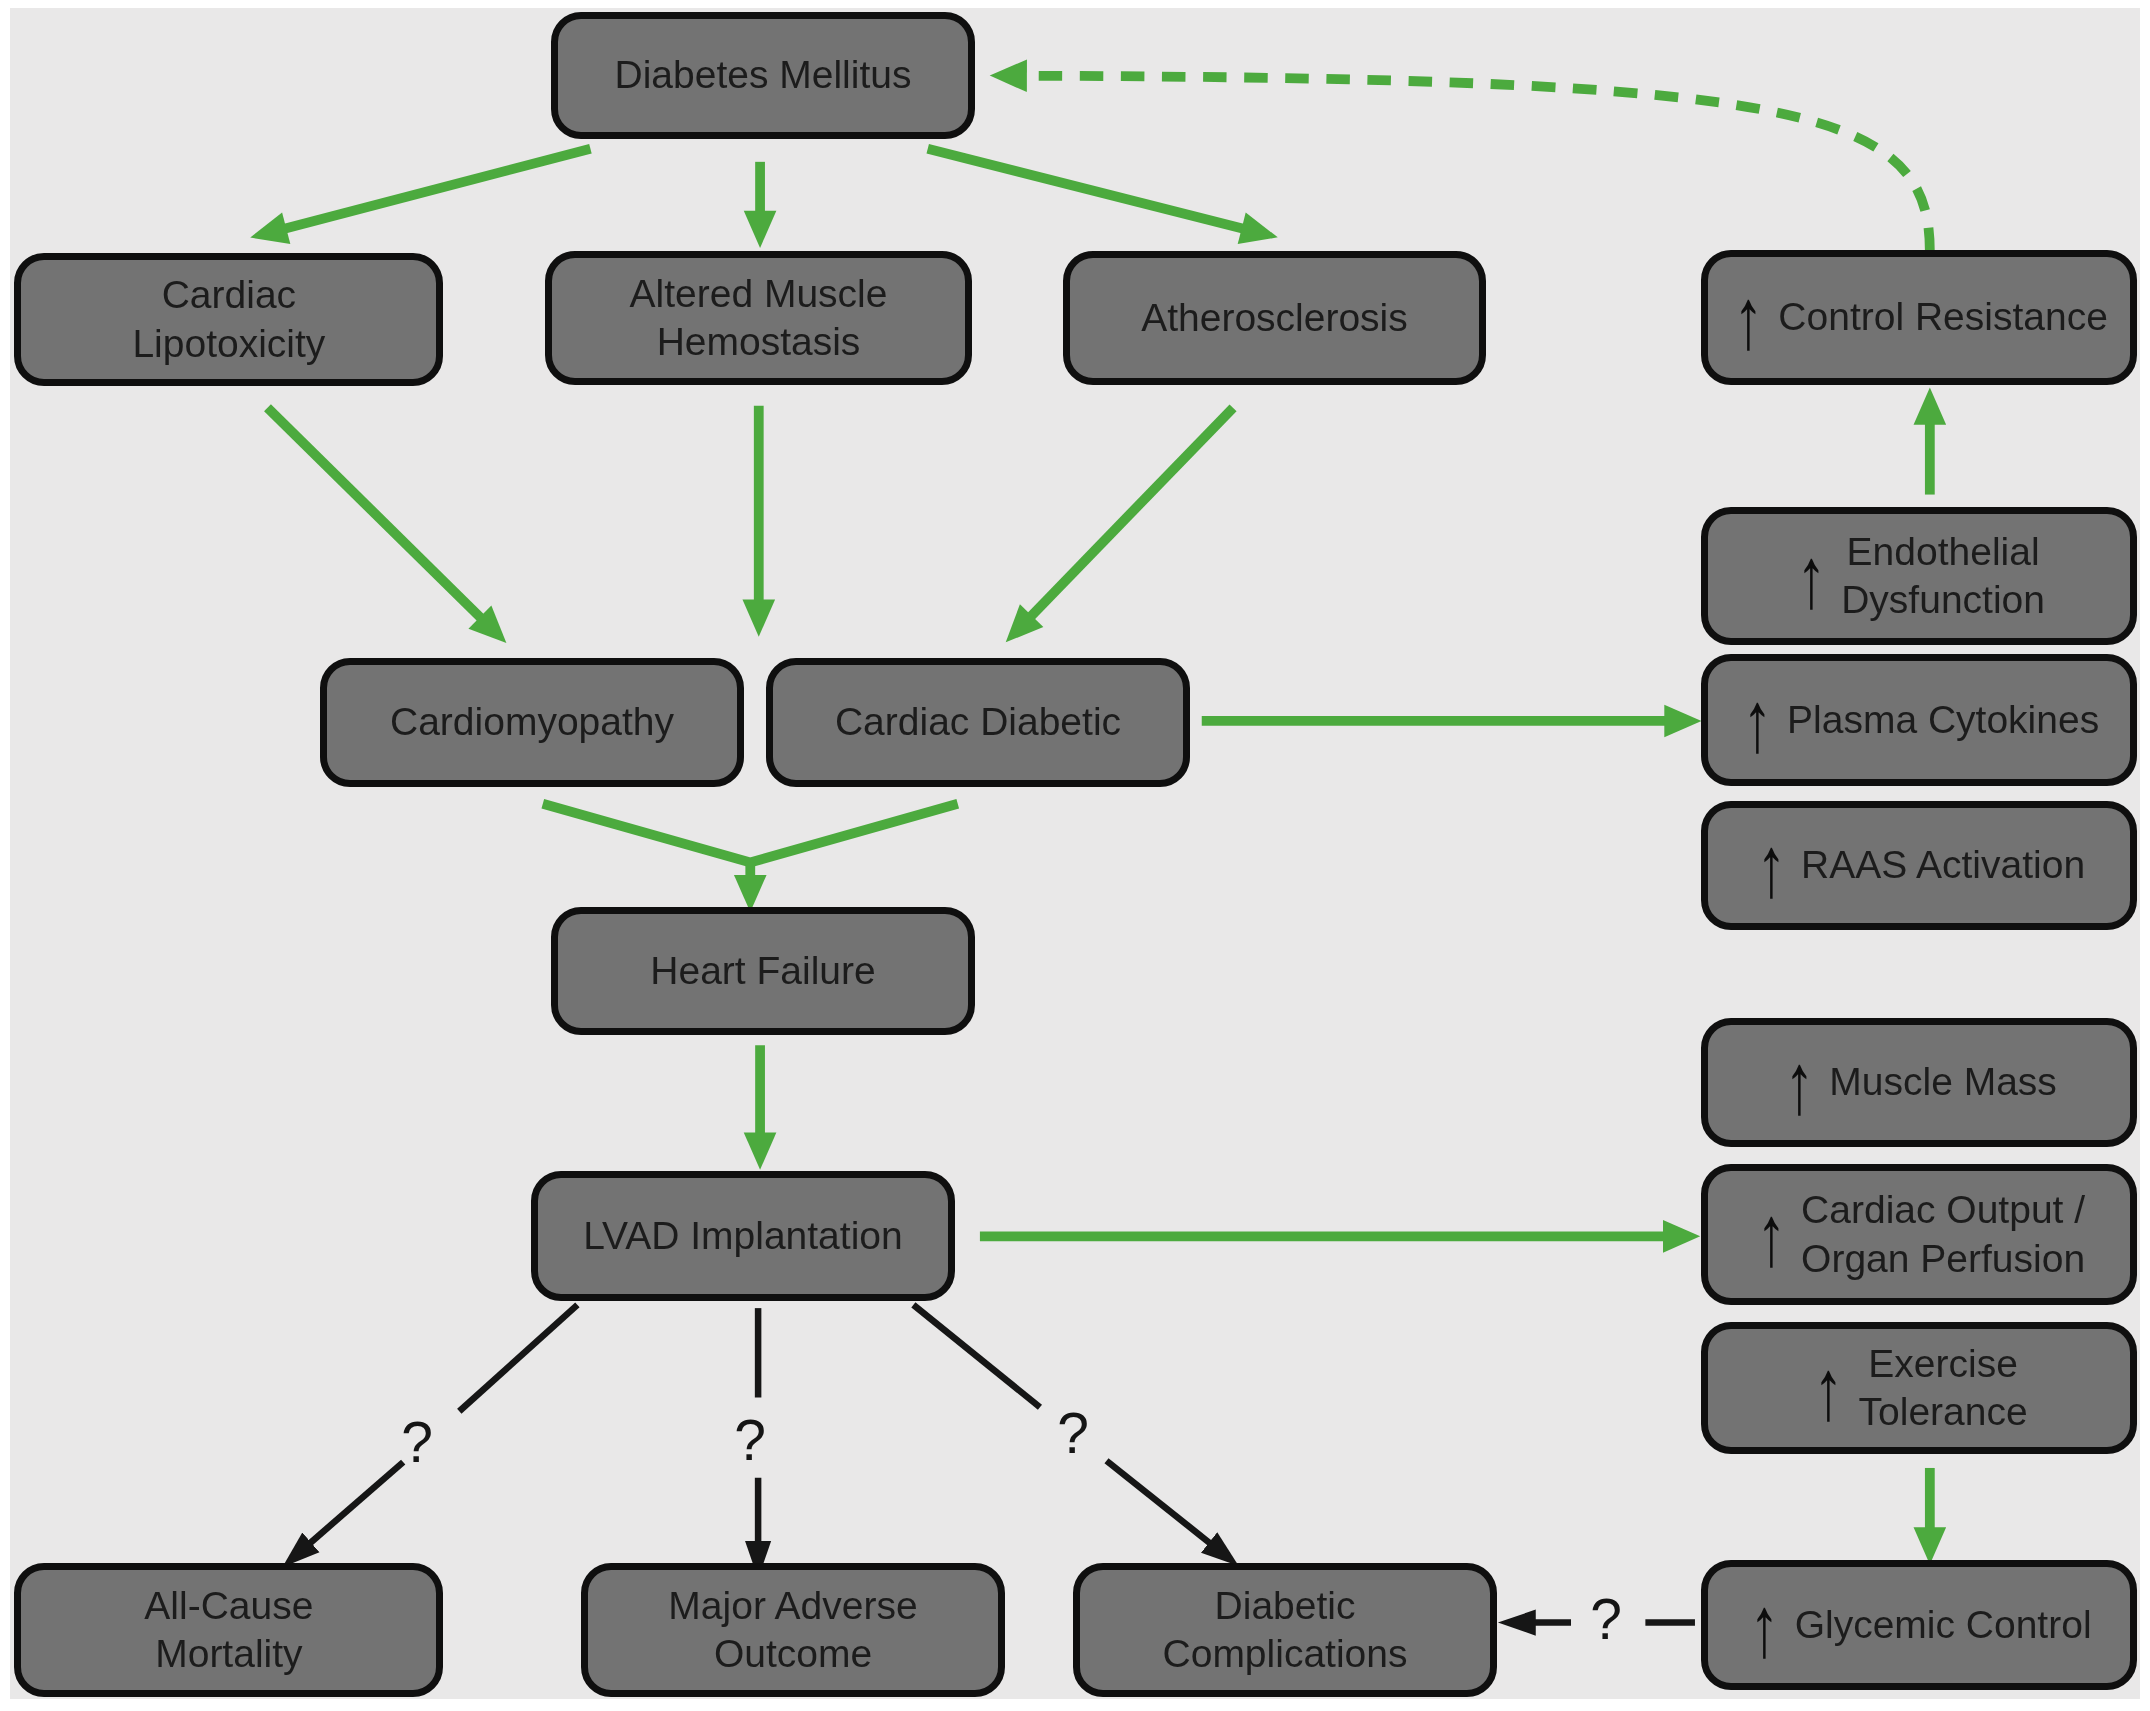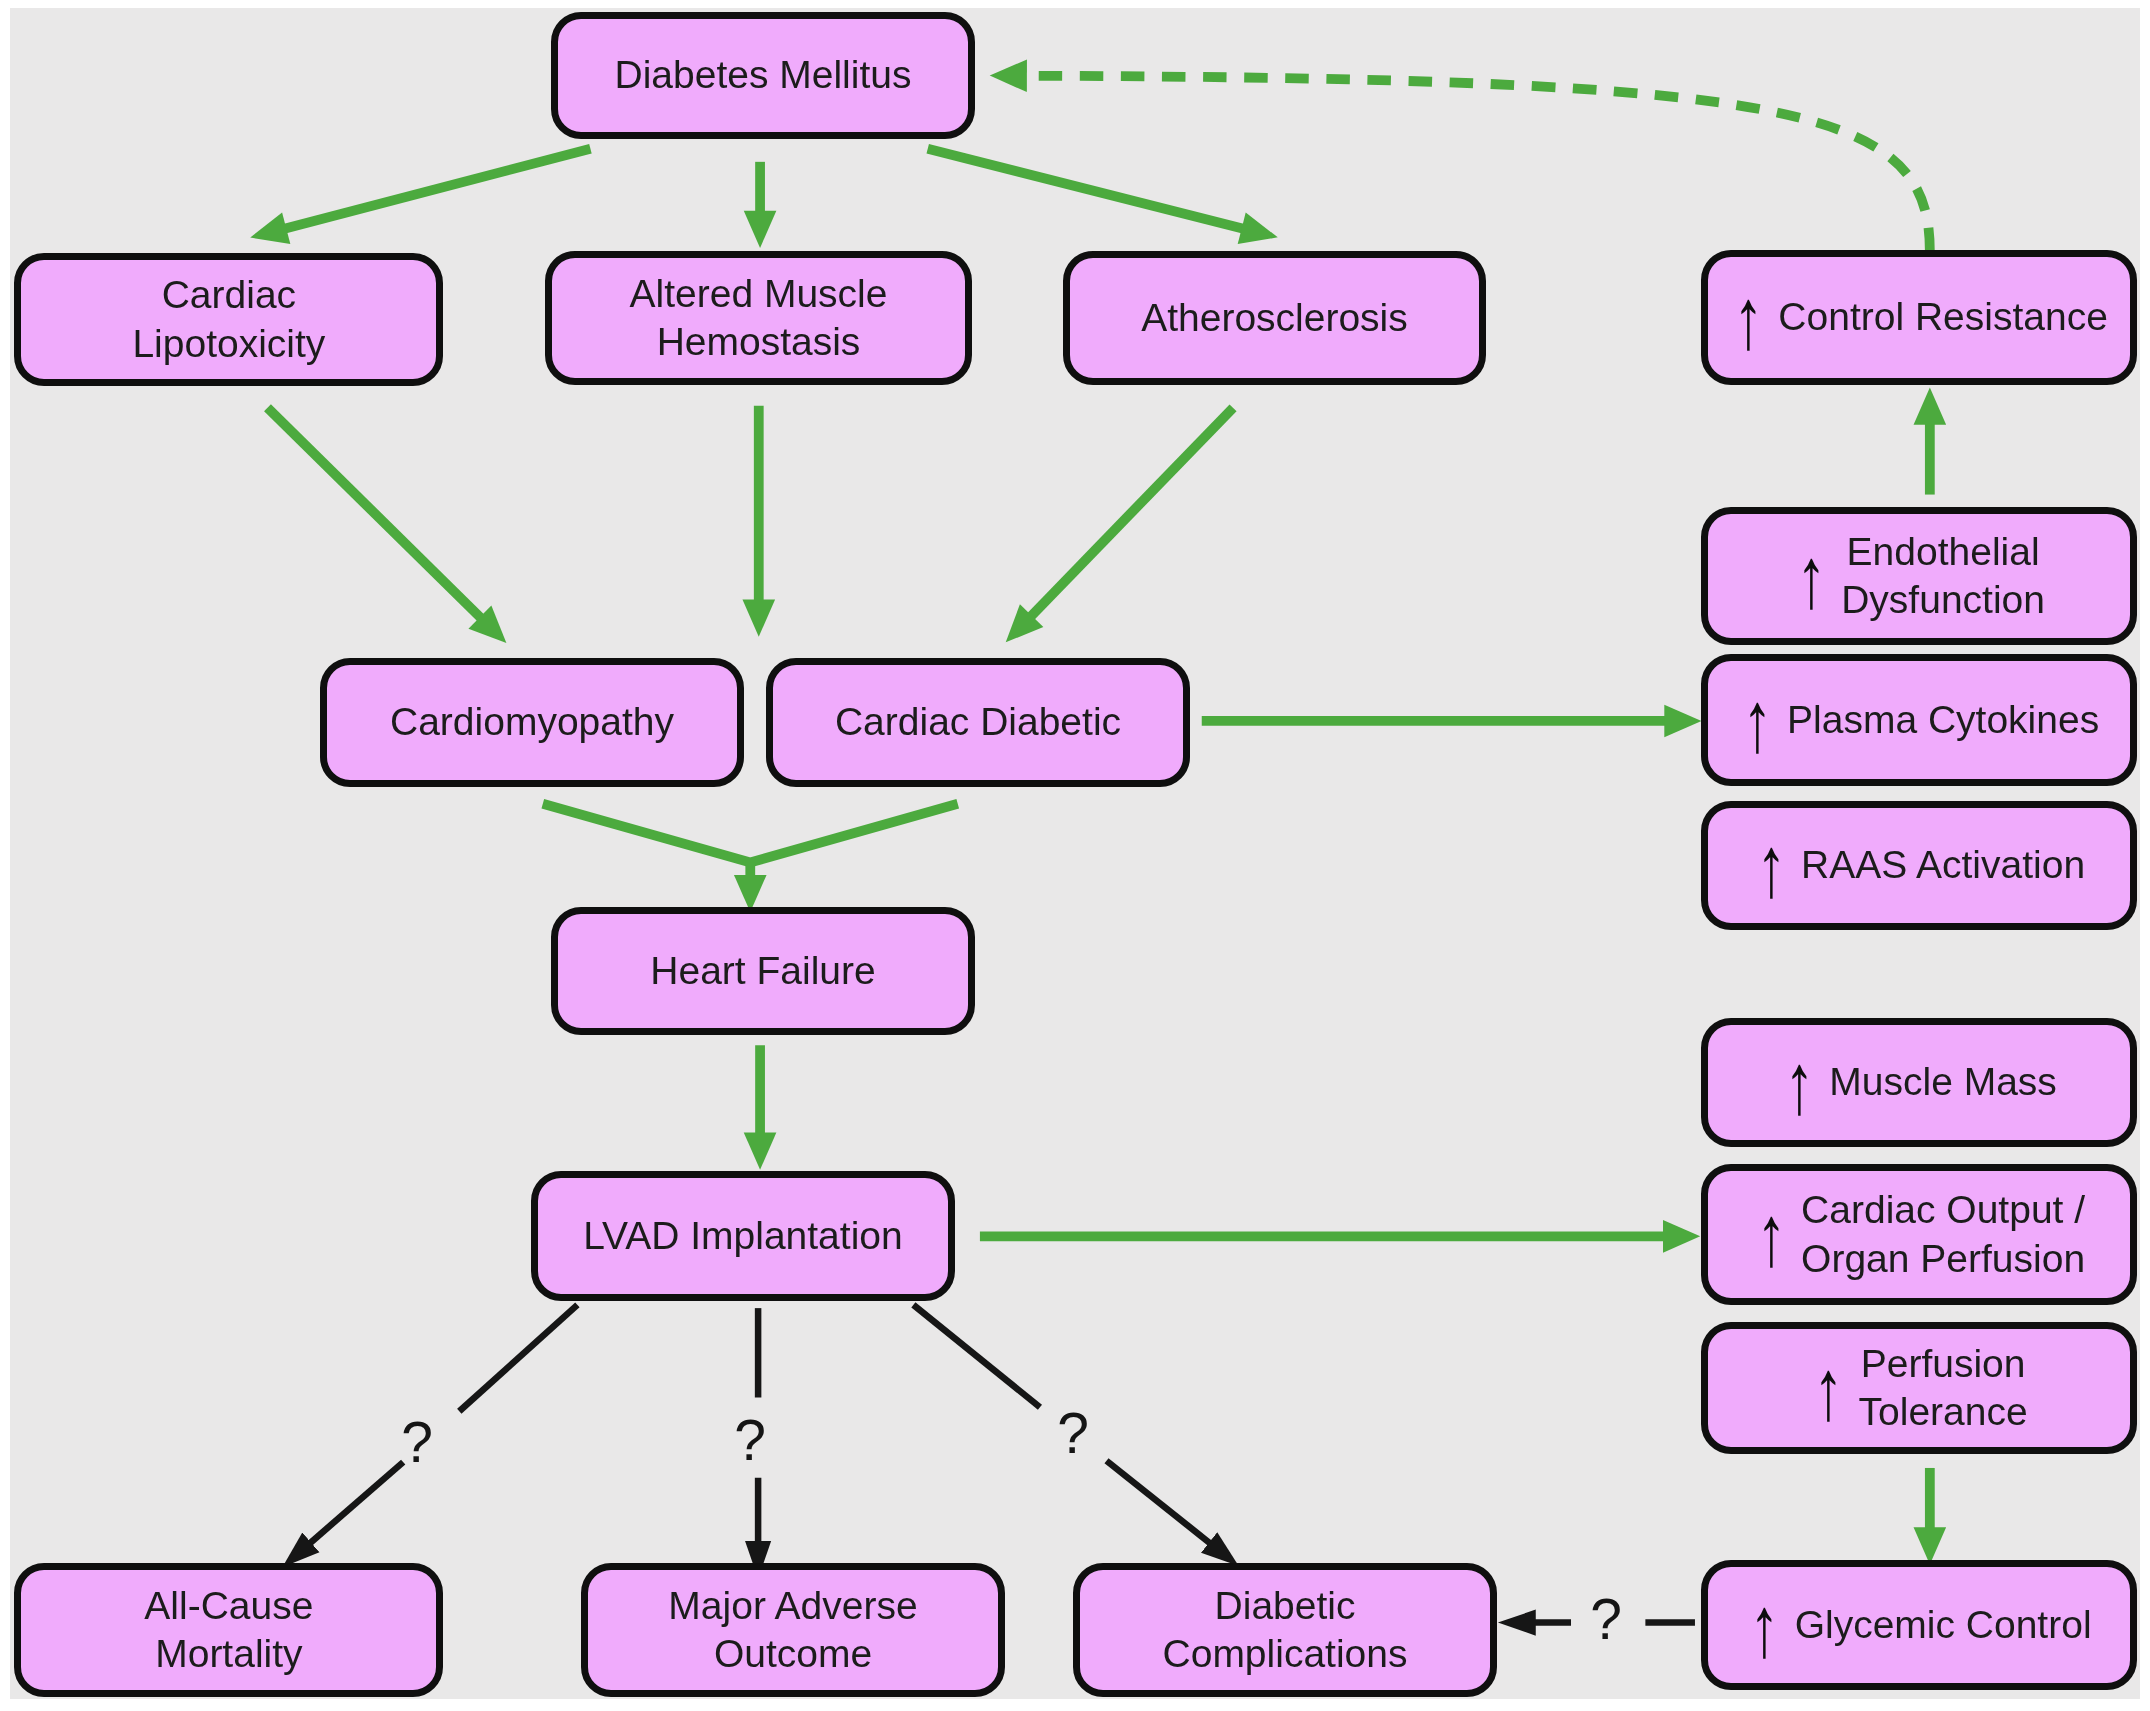--- a/index.html
+++ b/index.html
@@ -7,21 +7,21 @@
     width:2151px;height:1712px;position:relative;overflow:hidden;
     background:#ffffff;font-family:"Liberation Sans",sans-serif;
   }
   .canvas{
     position:absolute;left:10.4px;top:7.8px;width:2130px;height:1691px;
     background:#e9e8e8;
   }
   svg.layer{position:absolute;left:0;top:0;width:2151px;height:1712px;}
   .node{
     position:absolute;box-sizing:border-box;
-    background:#f0abfc;border:7.2px solid #0f0f0f;border-radius:30px;
+    background:#737373;border:7.2px solid #0f0f0f;border-radius:30px;
     display:flex;align-items:center;justify-content:center;
     color:#1c1c1c;font-size:39px;line-height:1.24;text-align:center;
     gap:11.7px;padding:5.2px 11.7px;
   }
   .lbl{white-space:pre-line;}
   .up{
     font-size:73px;line-height:1;color:#0d0d0d;
     transform:scale(0.82,1.18);flex:0 0 auto;
   }
   .q{
@@ -139,21 +139,21 @@
 </div>
 
 <div class="node" style="left:1701px;top:1164px;width:436px;height:141px">
   <span class="up">↑</span>
   <span class="lbl">Cardiac Output /
 Organ Perfusion</span>
 </div>
 
 <div class="node" style="left:1701px;top:1322px;width:436px;height:132px">
   <span class="up">↑</span>
-  <span class="lbl">Perfusion
+  <span class="lbl">Exercise
 Tolerance</span>
 </div>
 
 <div class="node" style="left:14.4px;top:1563px;width:429px;height:134px">
   <span class="lbl">All-Cause
 Mortality</span>
 </div>
 
 <div class="node" style="left:581px;top:1563px;width:424px;height:134px">
   <span class="lbl">Major Adverse

